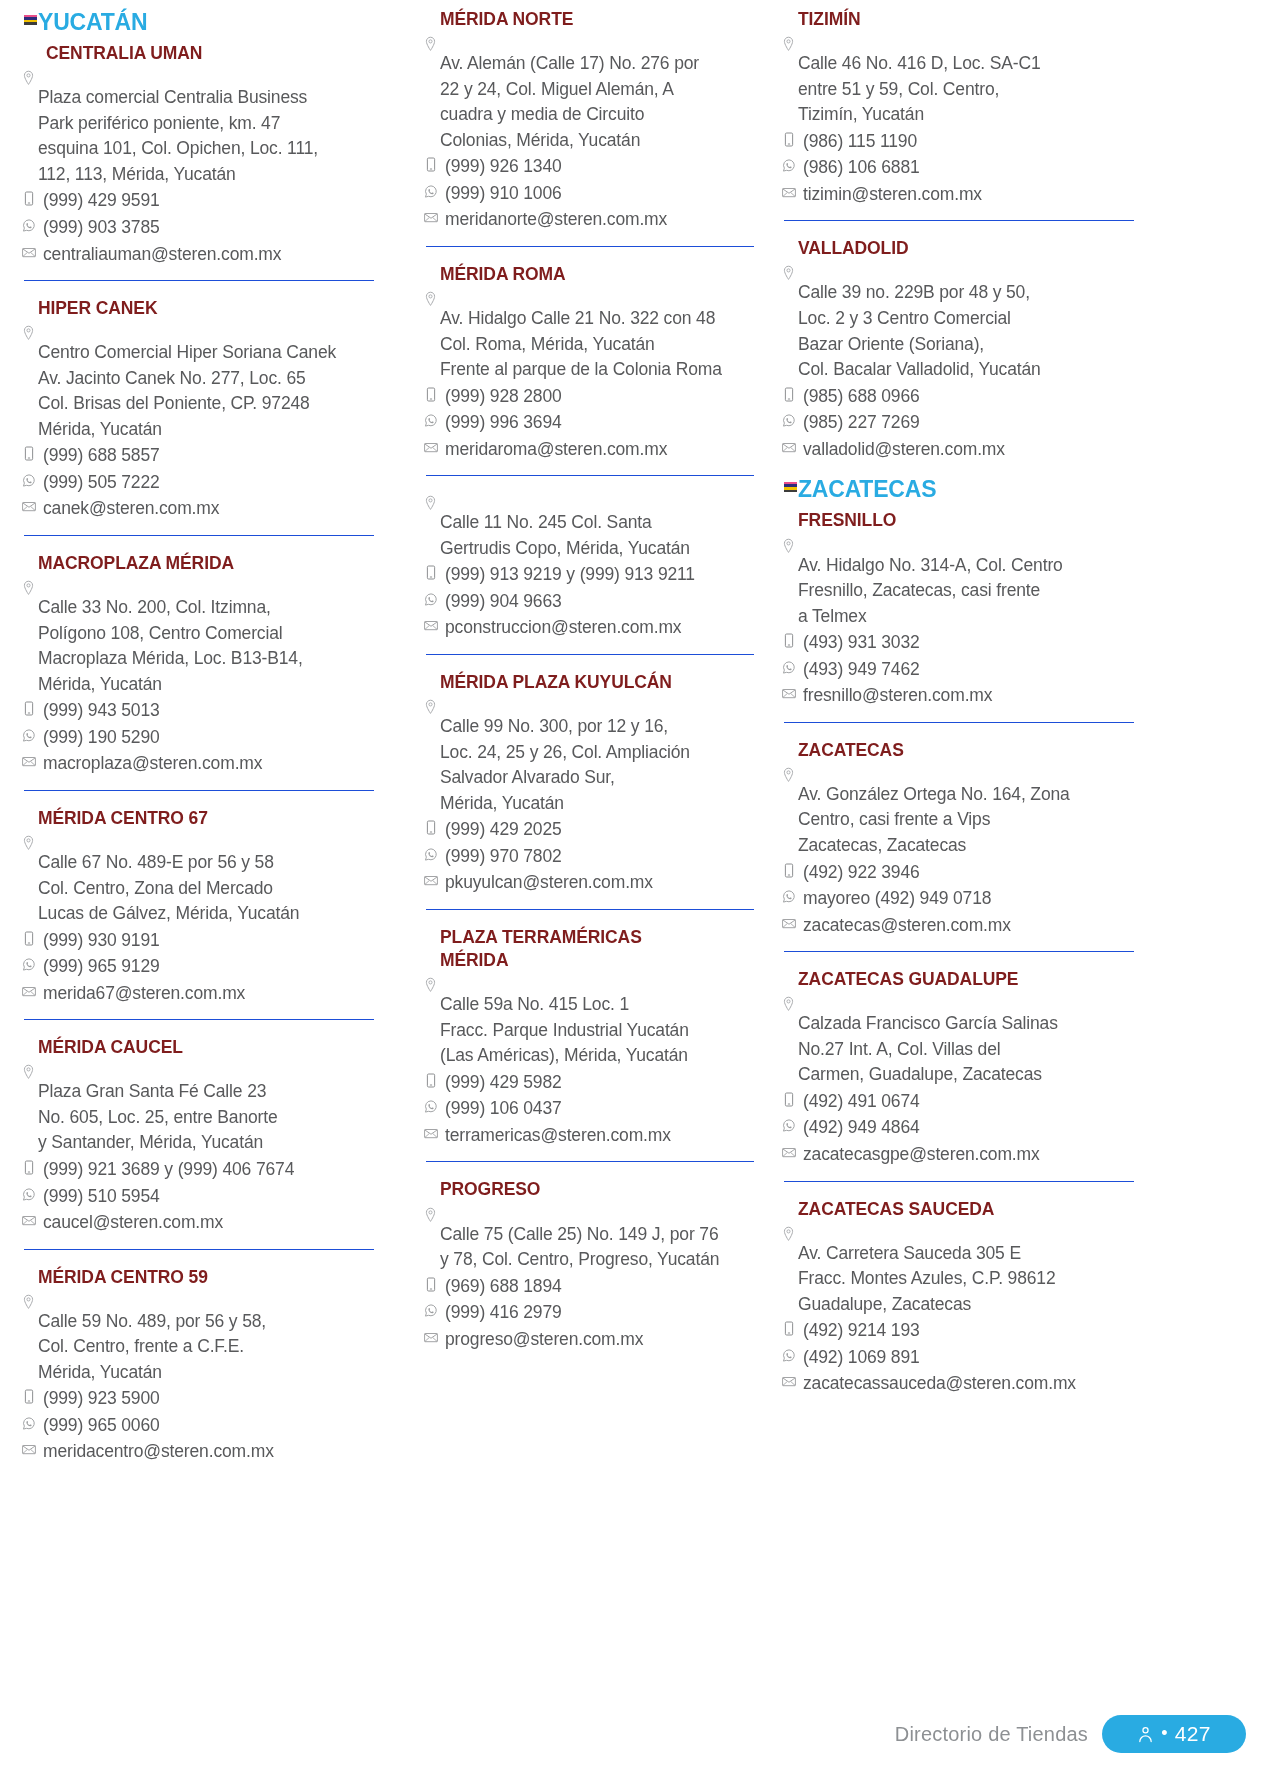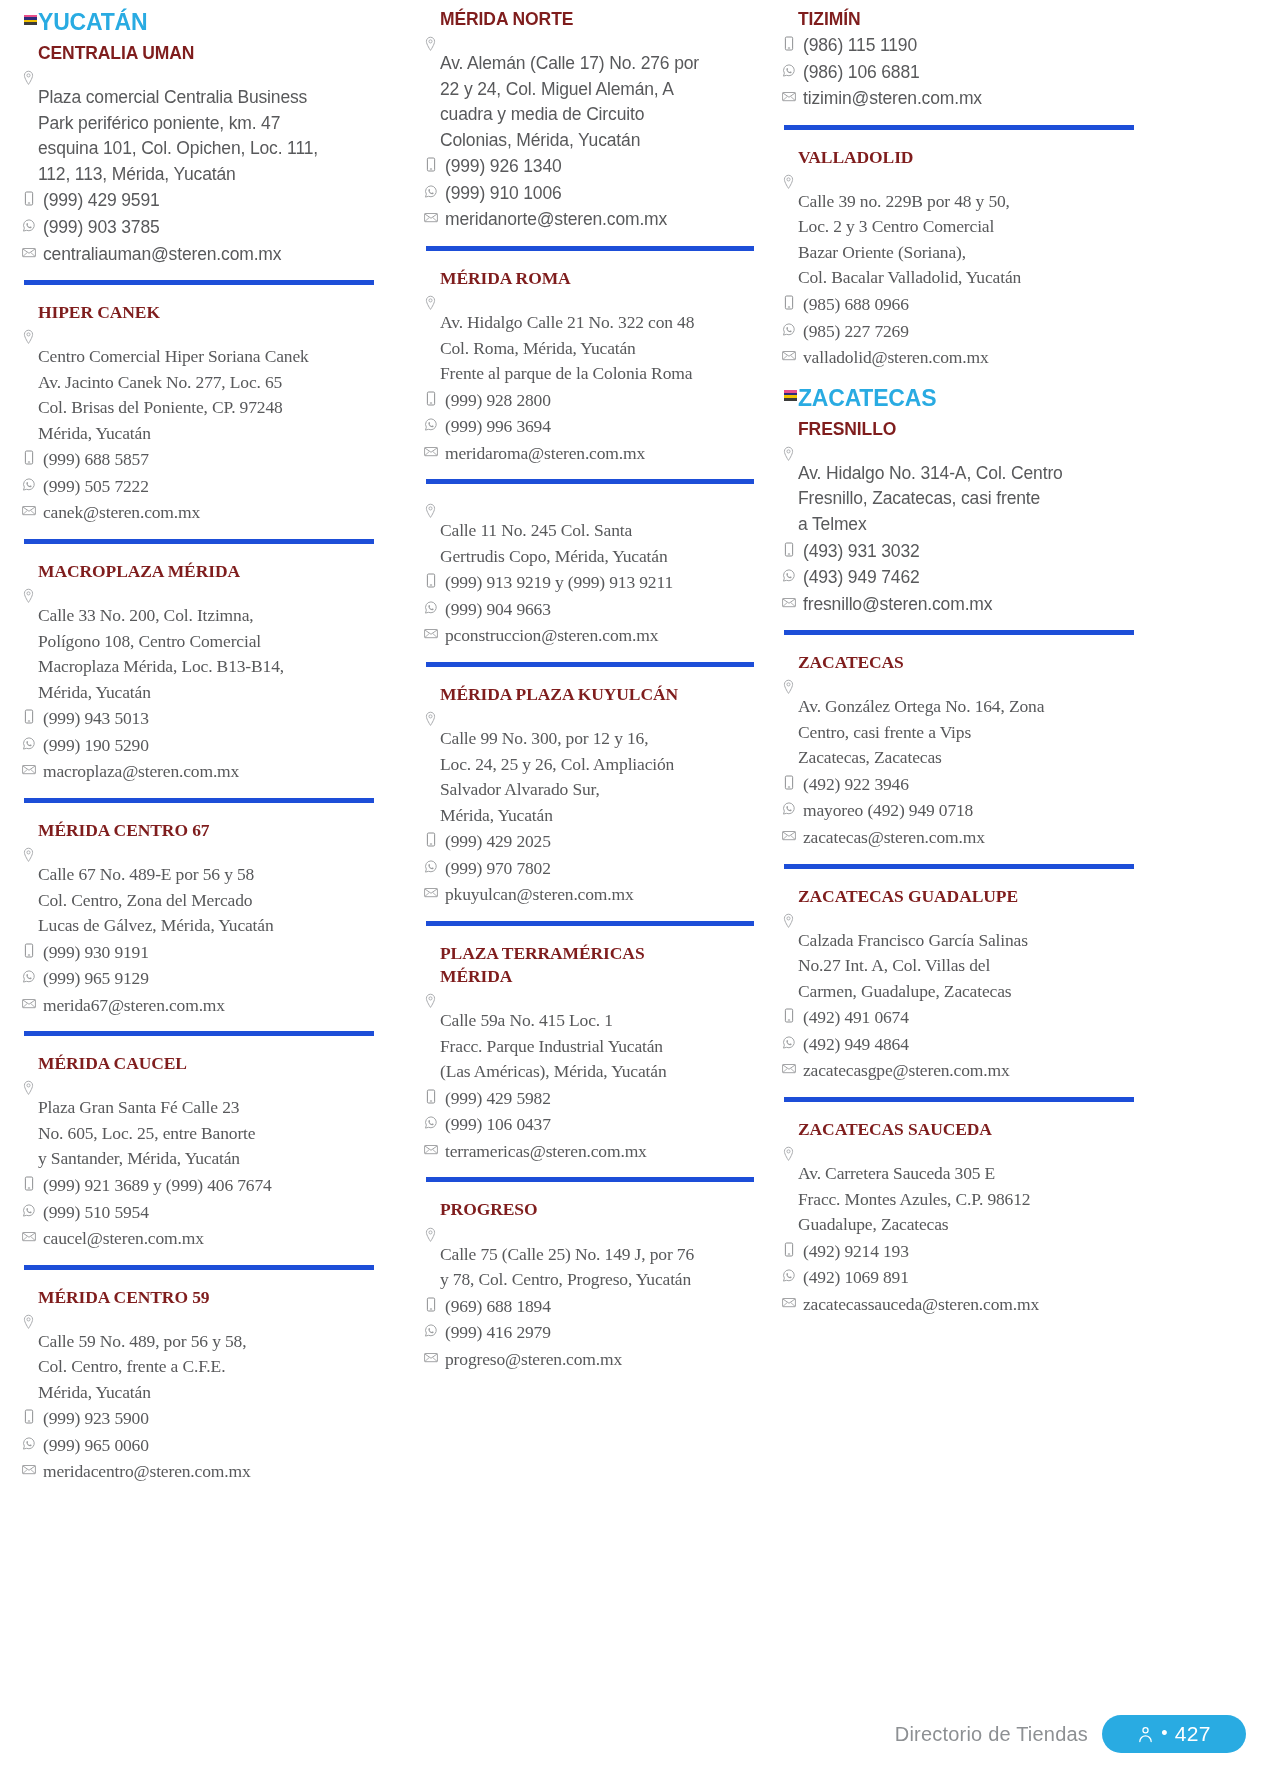--- a/index.html
+++ b/index.html
@@ -74,22 +74,21 @@
     padding: 0 0 0 0;
     margin: 0 0 0 0;
   }
   .store-inner {
     padding: 0 0 13px 14px;
   }
   .store + .store .store-inner {
     padding-top: 16px;
   }
   .store.has-rule {
-    border-top: 5px solid #1d4ed8;
-    font-family: Liberation Serif, serif;
+    border-top: 1px solid #1d4ed8;
   }
   .store-name {
     font-size: 17.5px;
     font-weight: 700;
     color: #7f1d1d;
     letter-spacing: -0.1px;
     line-height: 1.32;
     margin: 0 0 2px 0;
   }
   .line {
@@ -171,21 +170,21 @@
           <span class="flag-mark">
             <i class="r1"></i>
             <i class="r2"></i>
             <i class="r3"></i>
             <i class="r4"></i>
           </span>
           <span>YUCATÁN</span>
         </div>
         <div class="store">
           <div class="store-inner">
-            <div class="store-name" style="white-space: pre-line;">CENTRALIA UMAN</div>
+            <div class="store-name" style="white-space: pre-line; margin-left: 8px;">CENTRALIA UMAN</div>
             <div class="line addr-line">
               <span class="ico">
                 <svg viewBox="0 0 20 24" fill="none" xmlns="http://www.w3.org/2000/svg">
                   <path d="M10 1.6c-3.5 0-6.3 2.8-6.3 6.3 0 4.6 6.3 14 6.3 14s6.3-9.4 6.3-14c0-3.5-2.8-6.3-6.3-6.3z" stroke="#a7a9ac" stroke-width="1.5"></path>
                   <circle cx="10" cy="8" r="2.4" stroke="#a7a9ac" stroke-width="1.4"></circle>
                 </svg>
               </span>
               <span class="txt">Plaza comercial Centralia Business
 Park periférico poniente, km. 47
 esquina 101, Col. Opichen, Loc. 111,
@@ -707,20 +706,31 @@
               </span>
               <span class="txt">progreso@steren.com.mx</span>
             </div>
           </div>
         </div>
       </div>
       <div class="column col3">
         <div class="store">
           <div class="store-inner">
             <div class="store-name" style="white-space: pre-line;">TIZIMÍN</div>
+            <div class="line addr-line">
+              <span class="ico">
+                <svg viewBox="0 0 20 24" fill="none" xmlns="http://www.w3.org/2000/svg">
+                  <path d="M10 1.6c-3.5 0-6.3 2.8-6.3 6.3 0 4.6 6.3 14 6.3 14s6.3-9.4 6.3-14c0-3.5-2.8-6.3-6.3-6.3z" stroke="#a7a9ac" stroke-width="1.5"></path>
+                  <circle cx="10" cy="8" r="2.4" stroke="#a7a9ac" stroke-width="1.4"></circle>
+                </svg>
+              </span>
+              <span class="txt">Calle 46 No. 416 D, Loc. SA-C1
+entre 51 y 59, Col. Centro,
+Tizimín, Yucatán</span>
+            </div>
             <div class="line phone-line">
               <span class="ico">
                 <svg viewBox="0 0 16 24" fill="none" xmlns="http://www.w3.org/2000/svg">
                   <rect x="2.2" y="1.6" width="11.6" height="20.8" rx="2" stroke="#8c8e90" stroke-width="1.6"></rect>
                   <rect x="6" y="18.4" width="4" height="1.5" rx="0.7" fill="#8c8e90"></rect>
                 </svg>
               </span>
               <span class="txt">(986) 115 1190</span>
             </div>
             <div class="line wa-line">

